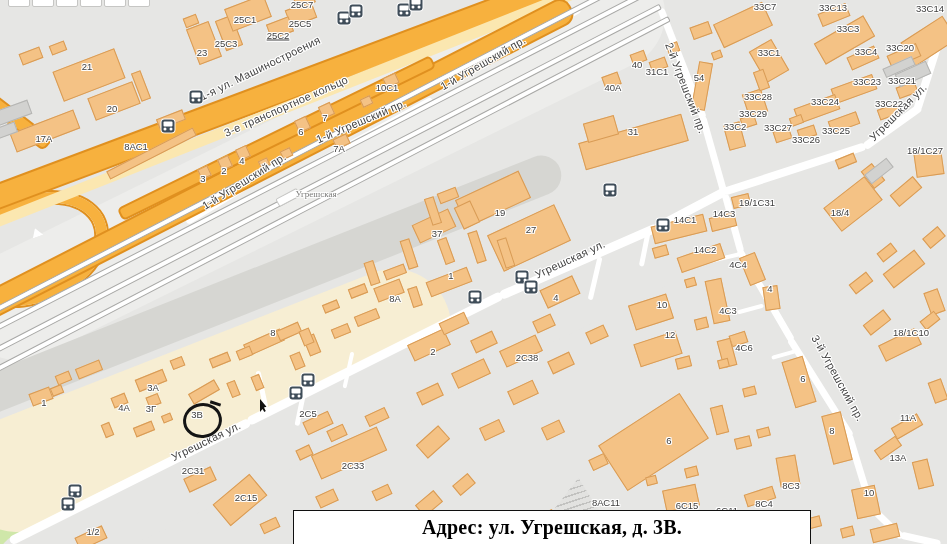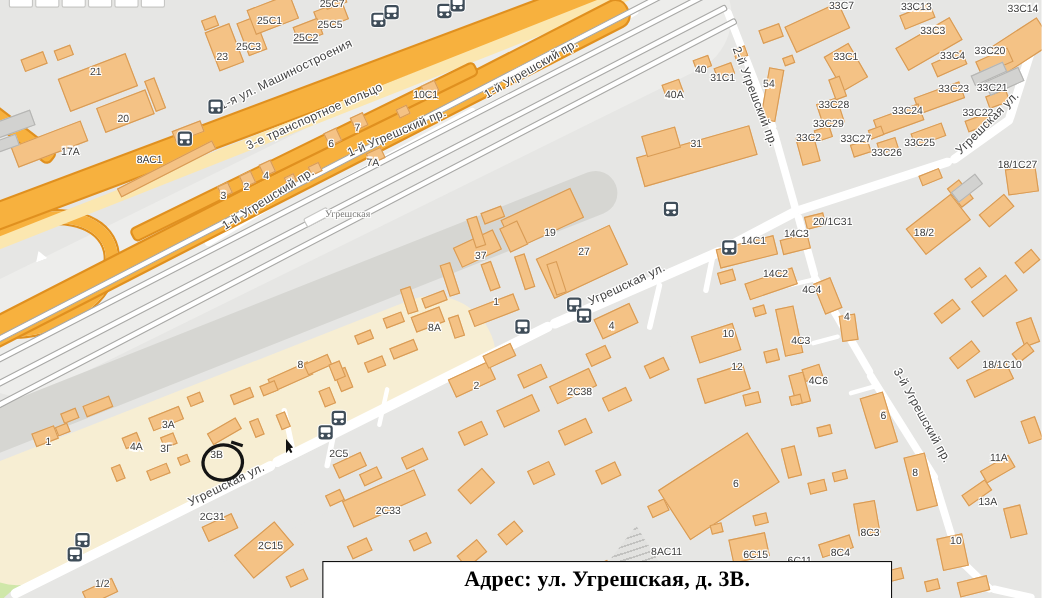--- a/index.html
+++ b/index.html
@@ -301,21 +301,21 @@
       <div class="lbl street-lbl" style="left: 244px; top: 181px; transform: translate(-50%, -50%) rotate(-32deg);">1-й Угрешский пр.</div>
       <div class="lbl street-lbl" style="left: 361px; top: 121px; transform: translate(-50%, -50%) rotate(-23deg);">1-й Угрешский пр.</div>
       <div class="lbl street-lbl" style="left: 483px; top: 63px; transform: translate(-50%, -50%) rotate(-30deg);">1-й Угрешский пр.</div>
       <div class="lbl street-lbl" style="left: 570px; top: 259px; transform: translate(-50%, -50%) rotate(-25deg);">Угрешская ул.</div>
       <div class="lbl street-lbl" style="left: 898px; top: 112px; transform: translate(-50%, -50%) rotate(-45deg);">Угрешская ул.</div>
       <div class="lbl street-lbl" style="left: 206px; top: 441px; transform: translate(-50%, -50%) rotate(-26deg);">Угрешская ул.</div>
       <div class="lbl street-lbl" style="left: 686px; top: 88px; transform: translate(-50%, -50%) rotate(69deg);">2-й Угрешский пр.</div>
       <div class="lbl street-lbl" style="left: 838px; top: 378px; transform: translate(-50%, -50%) rotate(61deg);">3-й Угрешский пр.</div>
       <div class="lbl " style="left: 87px; top: 66px;">21</div>
       <div class="lbl " style="left: 112px; top: 108px;">20</div>
-      <div class="lbl " style="left: 64px; top: 138px;">17А</div>
+      <div class="lbl " style="left: 44px; top: 138px;">17А</div>
       <div class="lbl " style="left: 136px; top: 146px;">8АС1</div>
       <div class="lbl " style="left: 202px; top: 52px;">23</div>
       <div class="lbl " style="left: 226px; top: 43px;">25С3</div>
       <div class="lbl " style="left: 245px; top: 19px;">25С1</div>
       <div class="lbl " style="left: 300px; top: 23px;">25С5</div>
       <div class="lbl " style="left: 278px; top: 35px; text-decoration: underline;">25С2</div>
       <div class="lbl " style="left: 302px; top: 4px;">25С7</div>
       <div class="lbl " style="left: 387px; top: 87px;">10С1</div>
       <div class="lbl " style="left: 203px; top: 178px;">3</div>
       <div class="lbl " style="left: 224px; top: 170px;">2</div>
@@ -341,22 +341,22 @@
       <div class="lbl " style="left: 825px; top: 101px;">33С24</div>
       <div class="lbl " style="left: 758px; top: 96px;">33С28</div>
       <div class="lbl " style="left: 753px; top: 113px;">33С29</div>
       <div class="lbl " style="left: 735px; top: 126px;">33С2</div>
       <div class="lbl " style="left: 778px; top: 127px;">33С27</div>
       <div class="lbl " style="left: 806px; top: 139px;">33С26</div>
       <div class="lbl " style="left: 836px; top: 130px;">33С25</div>
       <div class="lbl " style="left: 925px; top: 150px;">18/1С27</div>
       <div class="lbl " style="left: 685px; top: 219px;">14С1</div>
       <div class="lbl " style="left: 724px; top: 213px;">14С3</div>
-      <div class="lbl " style="left: 757px; top: 202px;">20/1С31</div>
-      <div class="lbl " style="left: 840px; top: 212px;">18/2</div>
+      <div class="lbl " style="left: 757px; top: 202px;">19/1С31</div>
+      <div class="lbl " style="left: 840px; top: 212px;">18/4</div>
       <div class="lbl " style="left: 705px; top: 249px;">14С2</div>
       <div class="lbl " style="left: 738px; top: 264px;">4С4</div>
       <div class="lbl " style="left: 770px; top: 288px;">4</div>
       <div class="lbl " style="left: 662px; top: 304px;">10</div>
       <div class="lbl " style="left: 728px; top: 310px;">4С3</div>
       <div class="lbl " style="left: 670px; top: 334px;">12</div>
       <div class="lbl " style="left: 744px; top: 347px;">4С6</div>
       <div class="lbl " style="left: 911px; top: 332px;">18/1С10</div>
       <div class="lbl " style="left: 908px; top: 417px;">11А</div>
       <div class="lbl " style="left: 898px; top: 457px;">13А</div>

